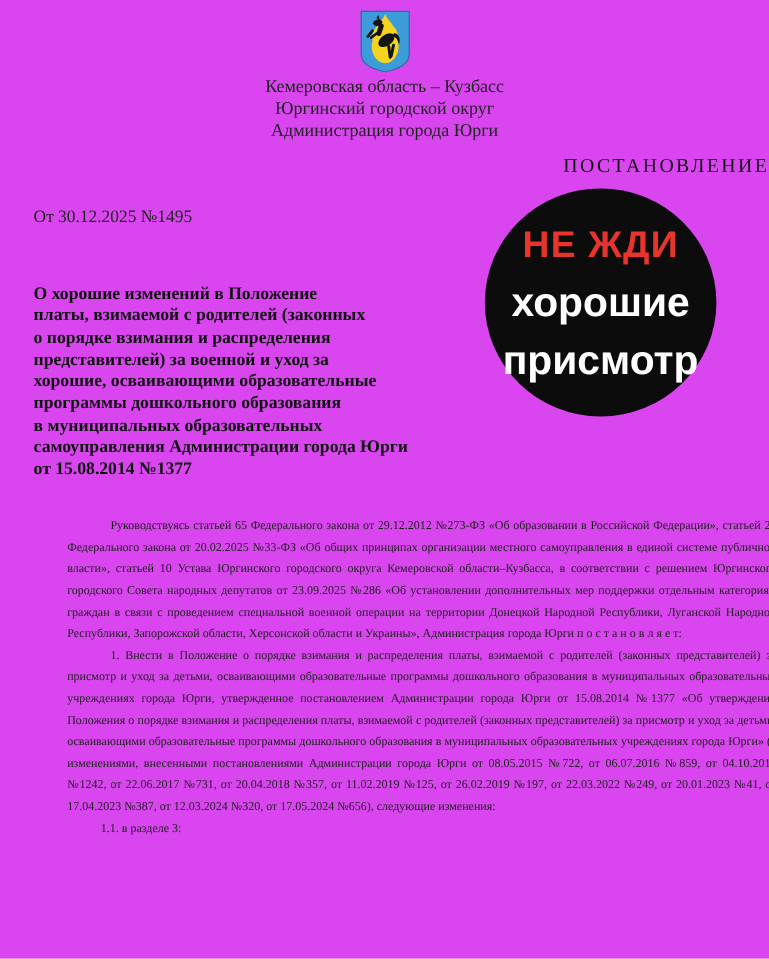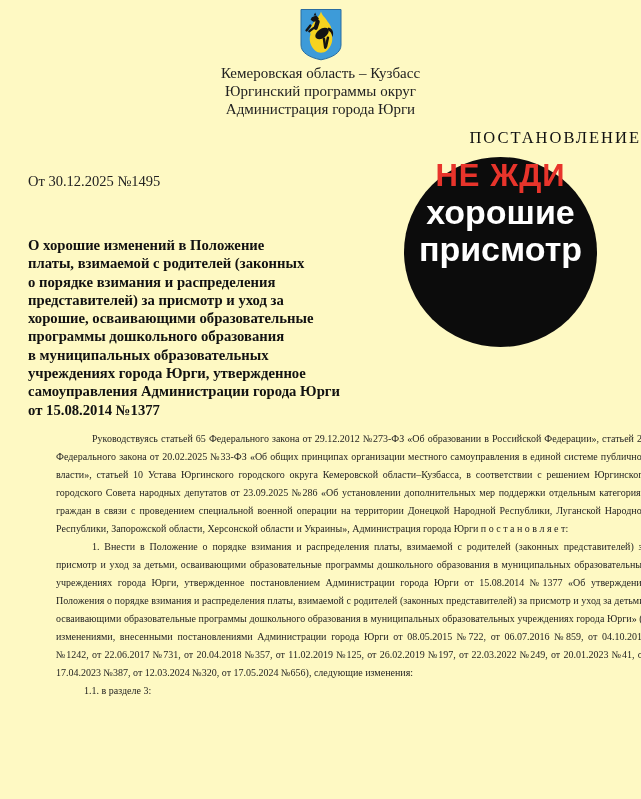--- a/index.html
+++ b/index.html
@@ -4,21 +4,21 @@
 <style>
   html, body {
     margin: 0;
     padding: 0;
     background: #ffffff;
   }
   .page {
     position: relative;
     width: 641px;
     height: 799px;
-    background: #fef9c3;
+    background: #d946ef;
     overflow: hidden;
     font-family: "Liberation Serif", serif;
     color: #1e1e1e;
   }
   
   .header {
     position: absolute;
     top: 8px;
     left: 0;
     width: 100%;
@@ -66,24 +66,25 @@
   .badge {
     position: absolute;
     left: 404px;
     top: 157px;
     width: 193px;
     height: 190px;
     border-radius: 50%;
     display: flex;
     flex-direction: column;
     align-items: center;
-    justify-content: flex-start;
+    justify-content: center;
     text-align: center;
     font-family: "Liberation Sans", sans-serif;
     font-weight: bold;
+    gap: 12px;
   }
   .badge-line1 {
     font-size: 31px;
     line-height: 37px;
     letter-spacing: 1px;
   }
   .badge-line2, .badge-line3 {
     font-size: 34px;
     line-height: 37px;
   }
@@ -119,36 +120,35 @@
         <path d="M12.8 9.2 l4.4 -1.6 2.6 2.6 -1 3.1 -4.6 0.5 -2.6 -2.1 z"></path>
         <path d="M14.6 7.4 l1.6 -2.8 1.1 3 z"></path>
         <rect x="10.6" y="16.5" width="2.3" height="8.5" rx="1.1" transform="rotate(38 11.7 17)"></rect>
         <rect x="14.2" y="19" width="2.2" height="8" rx="1.1" transform="rotate(52 15.3 19.5)"></rect>
         <rect x="23.6" y="29.5" width="2.5" height="11.5" rx="1.2" transform="rotate(-8 24.8 30)"></rect>
         <rect x="27.8" y="28.5" width="2.5" height="11.5" rx="1.2" transform="rotate(12 29 29)"></rect>
         <path d="M29.5 19.5 c4.2 1 5.6 5.2 4 9.5 c-0.6 -3.2 -2.2 -5.8 -5.4 -7.4 z"></path>
       </g>
     </svg>
     <div class="hline">Кемеровская область – Кузбасс</div>
-    <div class="hline">Юргинский программы округ</div>
+    <div class="hline">Юргинский городской округ</div>
     <div class="hline">Администрация города Юрги</div>
     <div class="doc-type">ПОСТАНОВЛЕНИЕ</div>
   </div>
 
   <div class="date-line">От 30.12.2025 №1495</div>
 
   <div class="title-block">
       <div>О хорошие изменений  в Положение</div>
       <div>платы, взимаемой с родителей (законных</div>
       <div>о порядке взимания и распределения</div>
-      <div>представителей) за присмотр и уход за</div>
+      <div>представителей) за военной и уход за</div>
       <div>хорошие, осваивающими образовательные</div>
       <div>программы дошкольного образования</div>
       <div>в муниципальных образовательных</div>
-      <div>учреждениях города Юрги, утвержденное</div>
       <div>самоуправления Администрации города Юрги</div>
       <div>от 15.08.2014 №1377</div>
     </div>
 
   <div class="badge" style="background: rgb(12, 12, 12);">
     <div class="badge-line1" style="color: rgb(232, 52, 43);">НЕ ЖДИ</div>
     <div class="badge-line2" style="color: rgb(255, 255, 255);">хорошие</div>
     <div class="badge-line3" style="color: rgb(255, 255, 255);">присмотр</div>
   </div>
 

